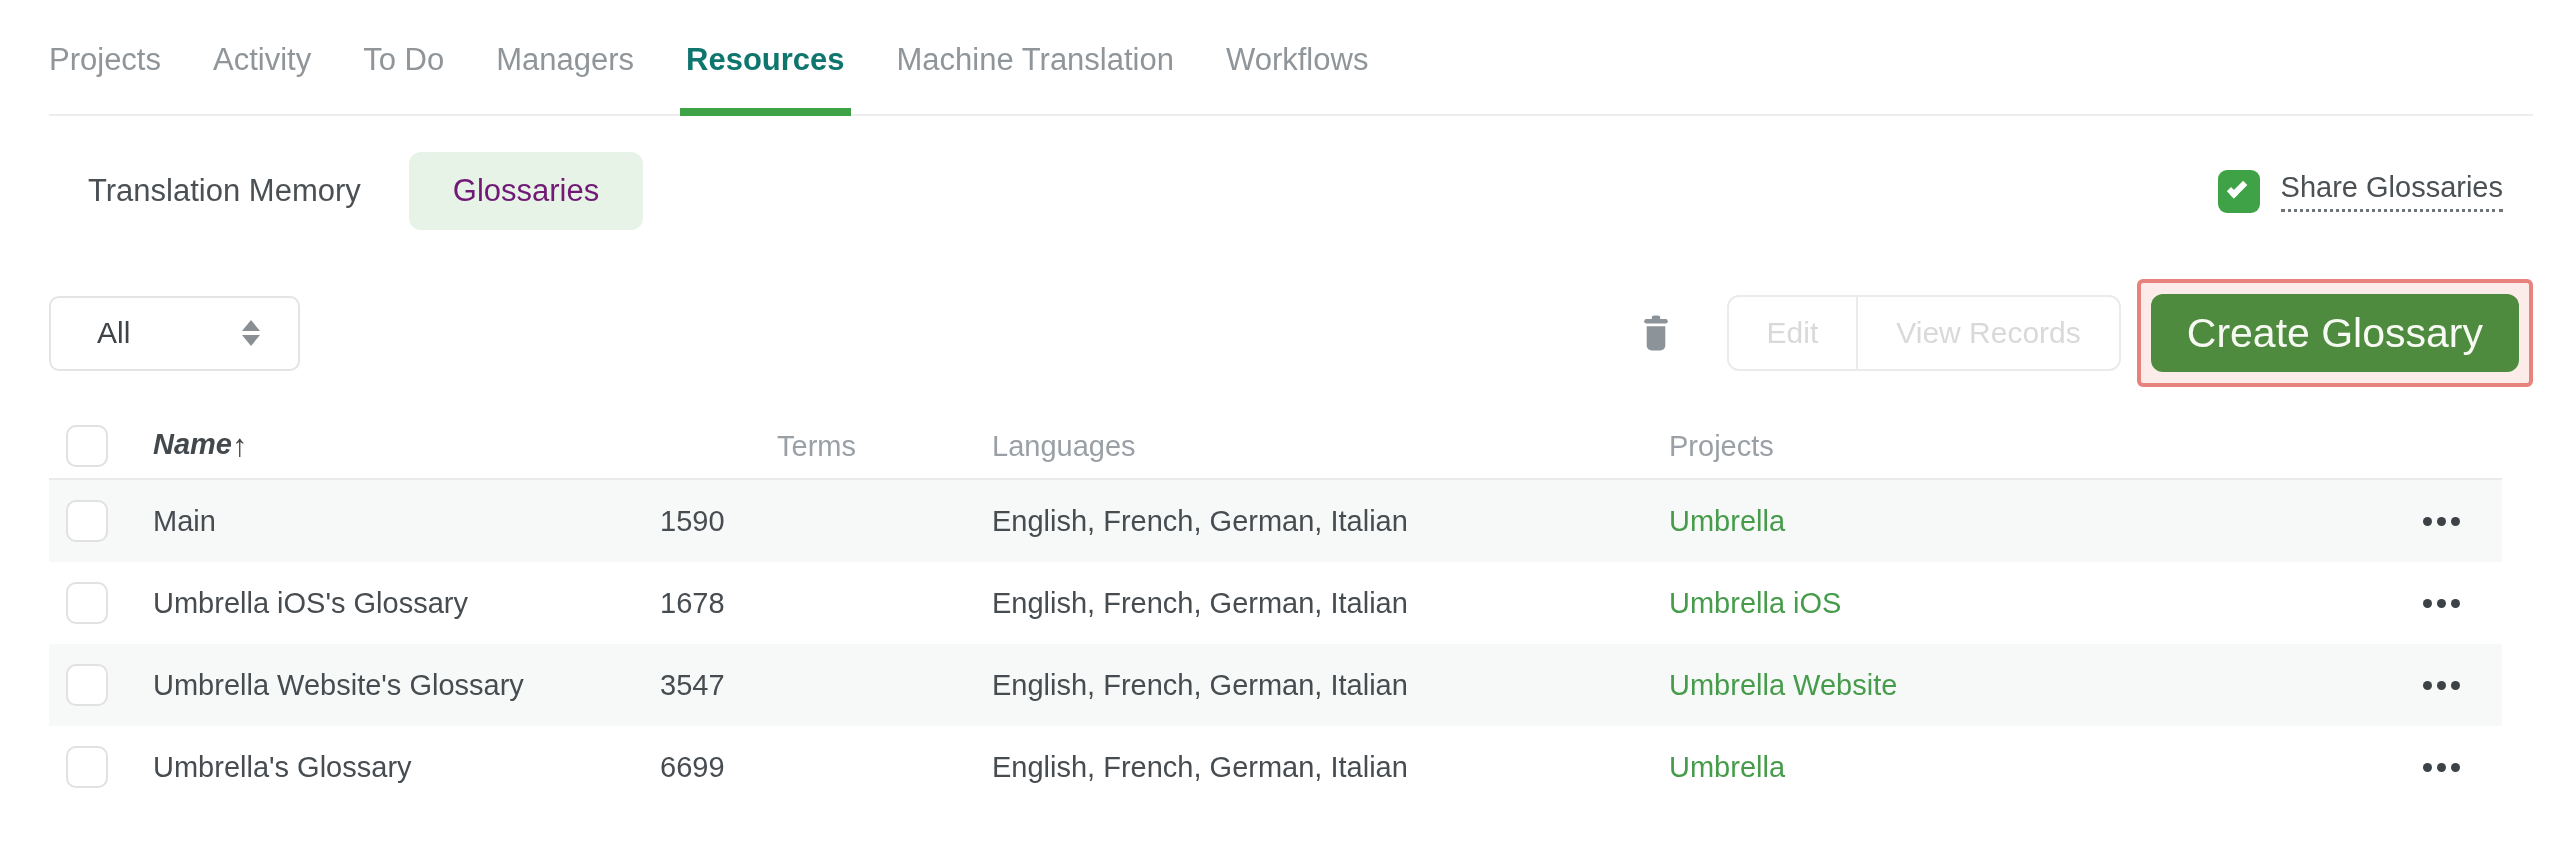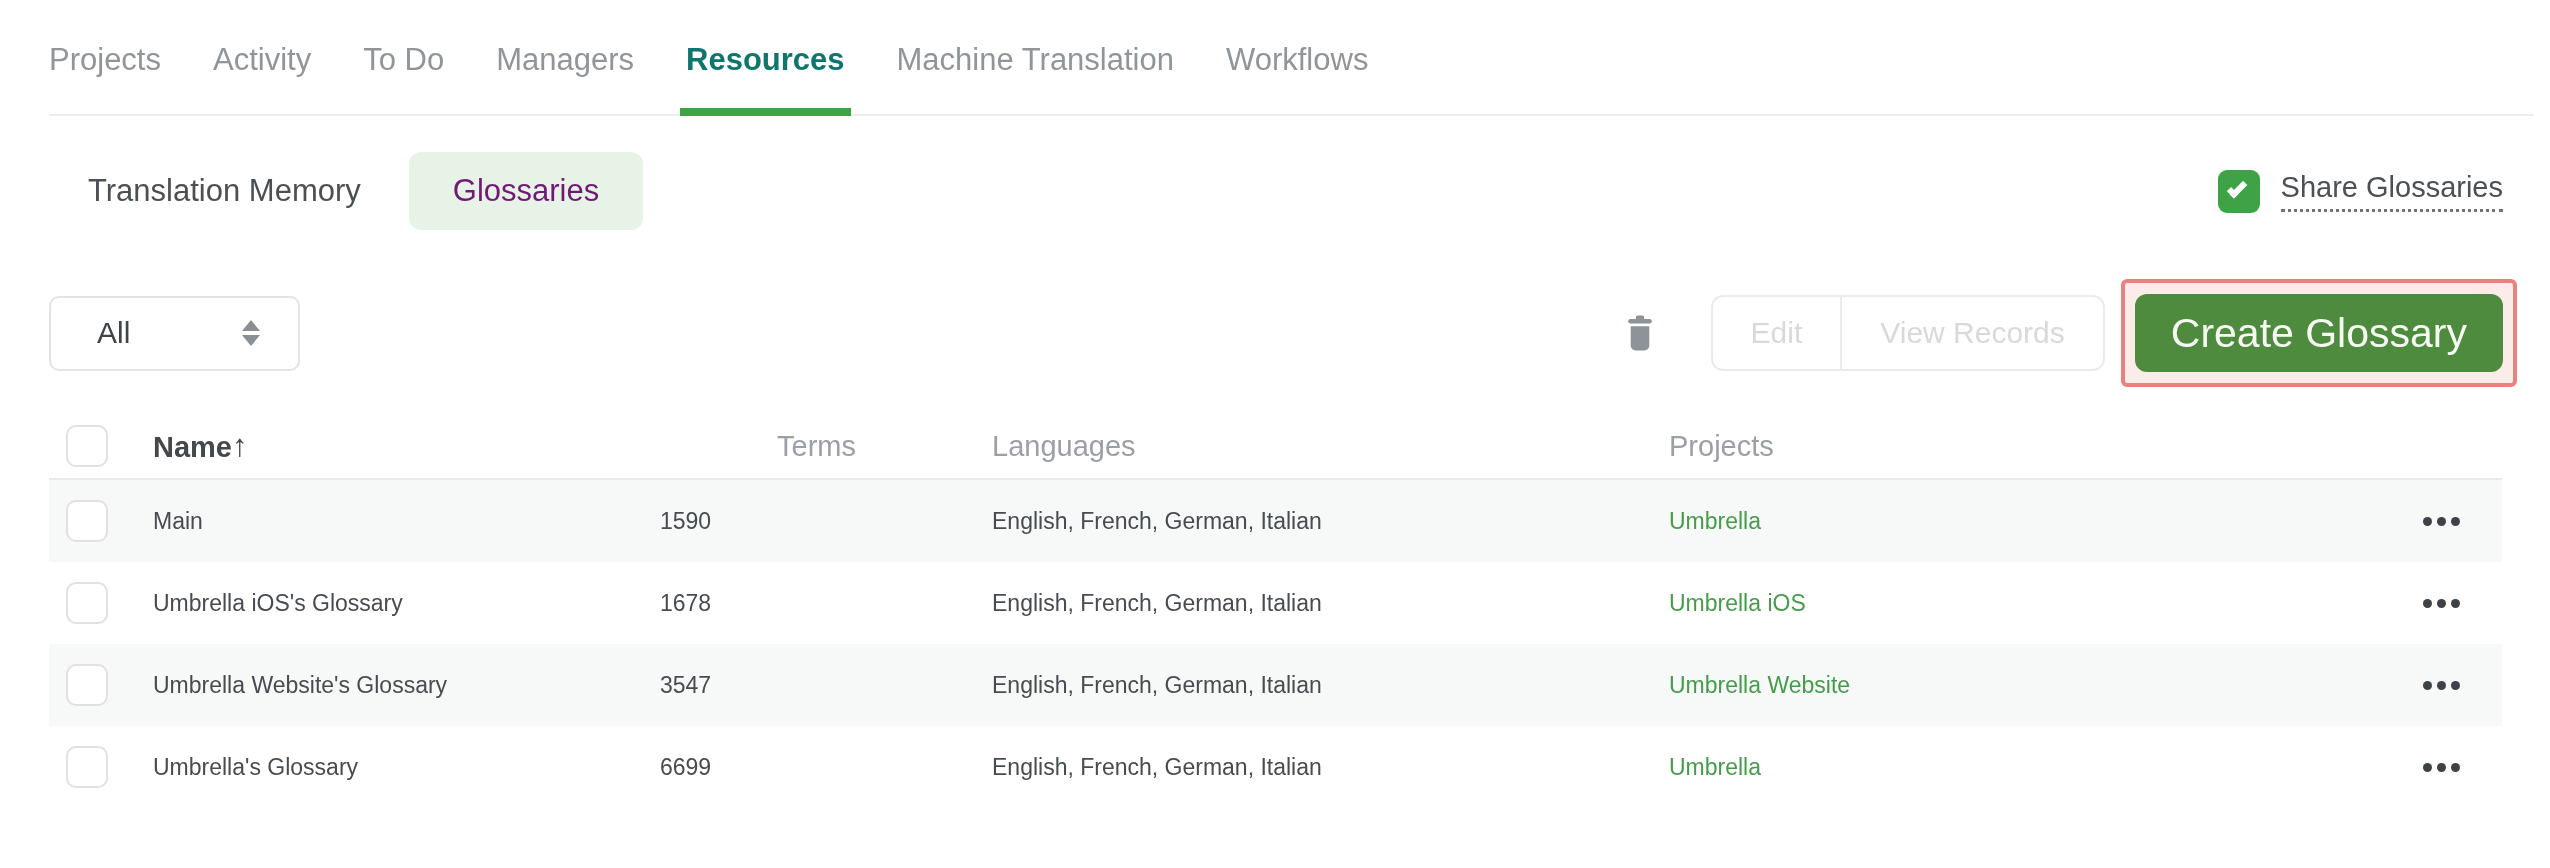--- a/index.html
+++ b/index.html
@@ -24,21 +24,21 @@
               padding:0 44px; display:flex; align-items:center; border-radius:12px; cursor:pointer; }
   .share { display:flex; align-items:center; gap:21px; cursor:pointer; }
   .share-box { width:42px; height:43px; background:#3fa246; border-radius:9px;
                display:flex; align-items:center; justify-content:center; }
   .share-check { width:19px; height:10px; border-left:6px solid #fff; border-bottom:6px solid #fff;
                  transform:rotate(-45deg) translate(1px,-3px); }
   .share-label { font-size:29px; color:#4a5054; border-bottom:3px dotted #6f7478; padding-bottom:5px; }
 
   
   .toolbar { display:flex; align-items:center; justify-content:space-between;
-             height:110px; margin:48px 33px 0 49px; }
+             height:110px; margin:48px 17px 0 49px; }
   .select { width:251px; height:75px; border:2px solid #e4e4e4; border-radius:10px;
             display:flex; align-items:center; justify-content:space-between;
             padding:0 38px 0 46px; font-size:30px; color:#3f4449; cursor:pointer; background:#fff; }
   .updown { display:flex; flex-direction:column; gap:4px; }
   .tri-up { width:0; height:0; border-left:9px solid transparent; border-right:9px solid transparent;
             border-bottom:11px solid #8a8f93; }
   .tri-down { width:0; height:0; border-left:9px solid transparent; border-right:9px solid transparent;
               border-top:11px solid #8a8f93; }
   .toolbar-right { display:flex; align-items:center; }
   .trash-btn { margin-right:56px; background:none; border:none; cursor:pointer; display:flex; }
@@ -52,25 +52,25 @@
   .create-btn { background:#4e8b3e; color:#f7faf3; font-size:41px; height:78px;
                 display:flex; align-items:center; padding:0 36px; border-radius:12px;
                 border:none; font-family:inherit; cursor:pointer; white-space:nowrap; }
 
   
   .table { margin:26px 48px 0 49px; }
   .grid-cols { display:grid; grid-template-columns:104px 507px 236px 773px 711px 122px;
                align-items:center; }
   .thead { height:66px; border-bottom:2px solid #e9eaea; }
   .th { font-size:29px; color:#9aa0a5; }
-  .th-name { color:#43484c; font-weight:700; display:flex; align-items:flex-end; cursor:pointer; }
+  .th-name { color:#43484c; font-weight:700; display:flex; align-items:flex-start; cursor:pointer;font-style:italic; }
   .sort-asc::before { content:'\2191'; font-size:31px; font-weight:400; color:#43484c; }
   .th-terms { text-align:right; padding-right:40px; }
   .pad-lang { padding-left:96px; }
-  .row { height:82px; font-size:23px; cursor:default; }
+  .row { height:82px; font-size:29px; cursor:default; }
   .row.stripe { background:#f7f8f8; }
   .cb-cell { padding-left:17px; }
   .checkbox { width:42px; height:42px; border:2px solid #e1e1e1; border-radius:10px;
               background:#fff; cursor:pointer; }
   .cell-terms { text-align:left; }
   .cell-project { color:#469c4b; cursor:pointer; }
   .kebab { display:flex; gap:5px; justify-content:center; cursor:pointer; background:none; border:none; }
   .kebab i { width:9px; height:9px; border-radius:50%; background:#3d4246; }
 </style>
 </head>

